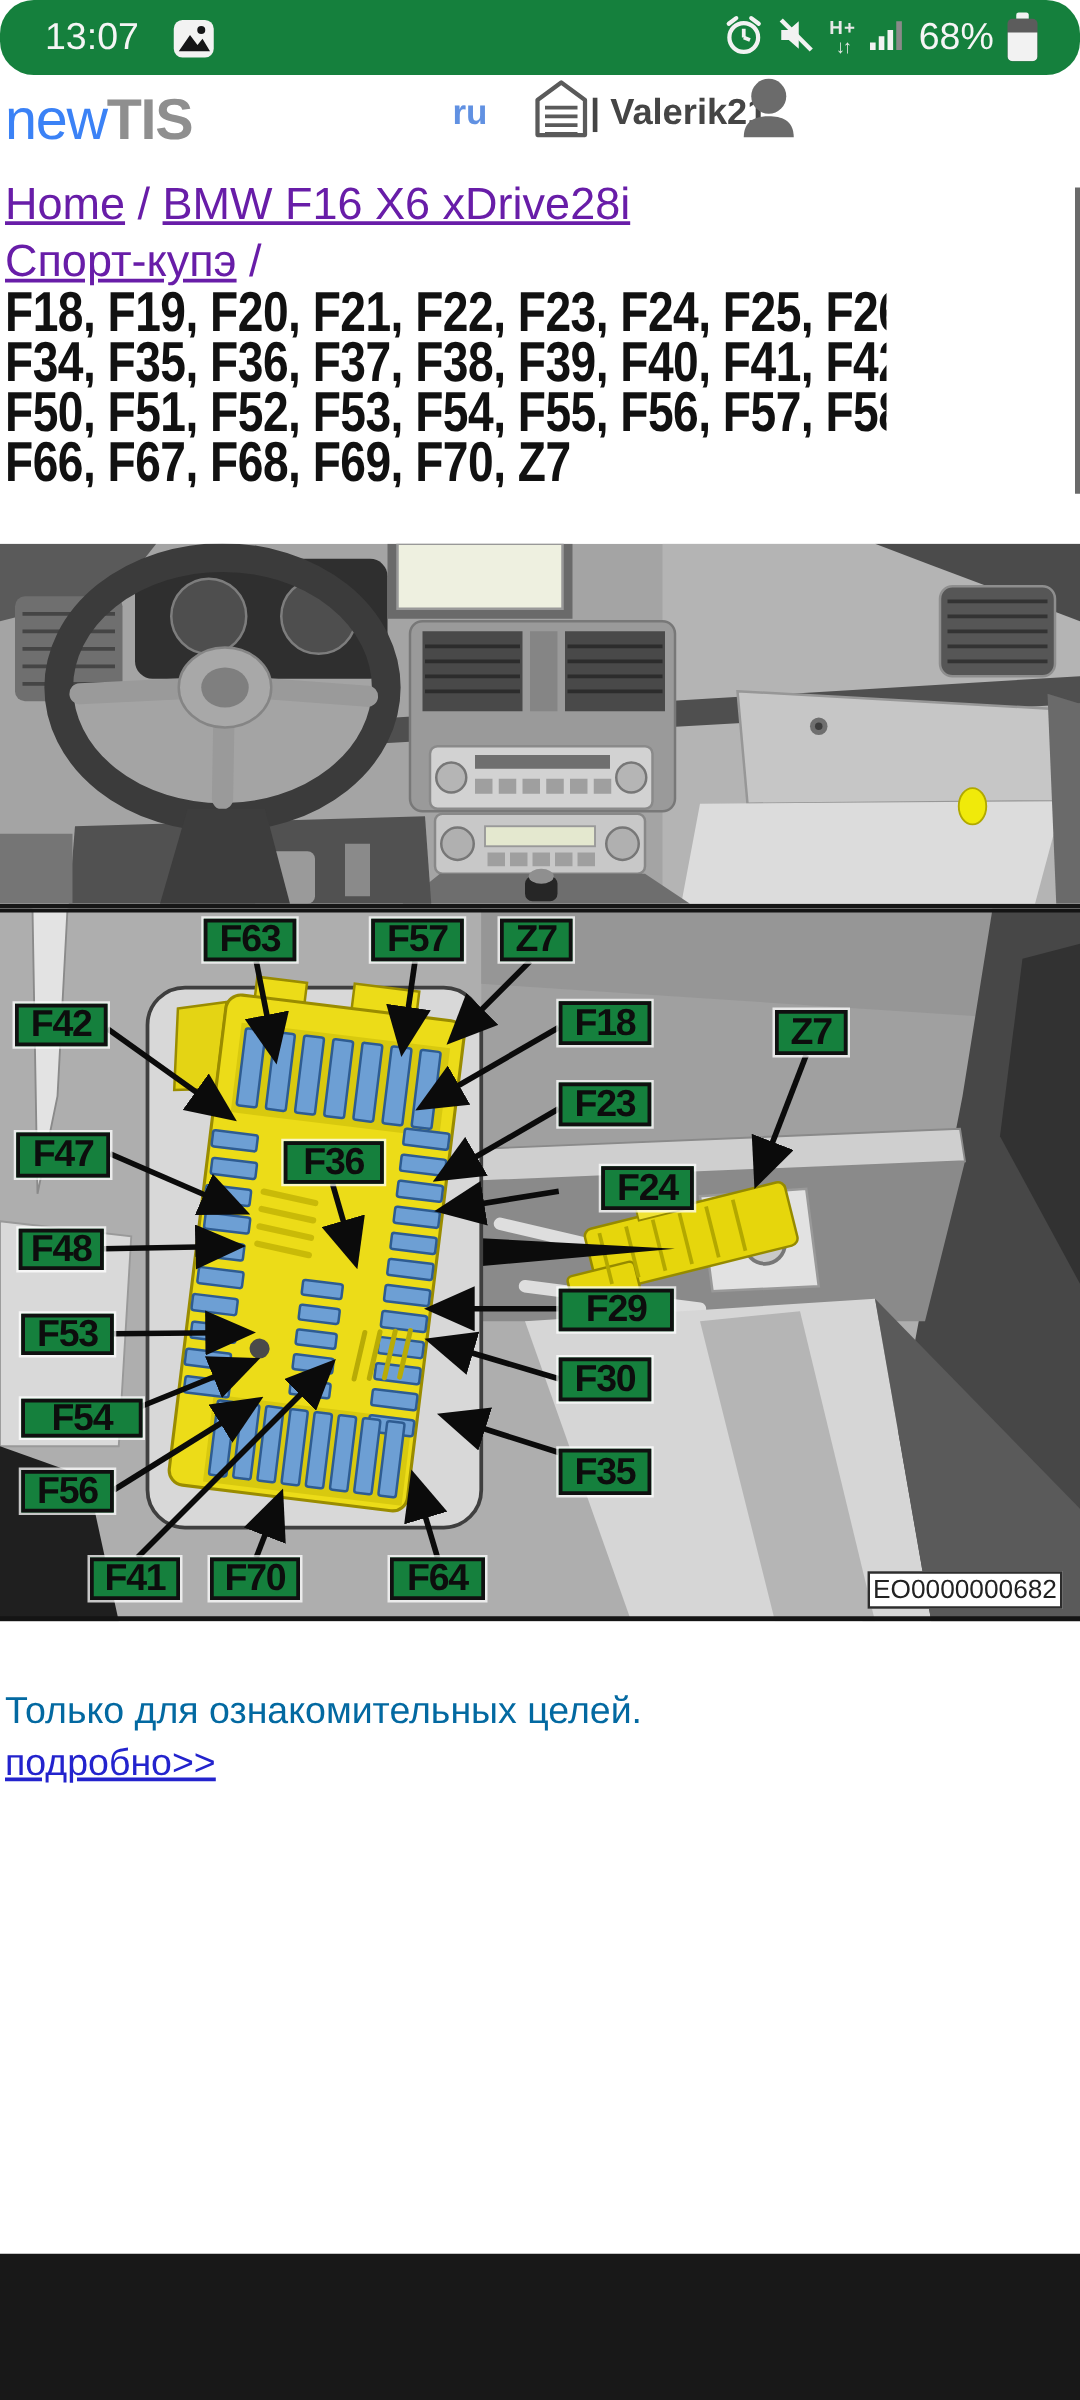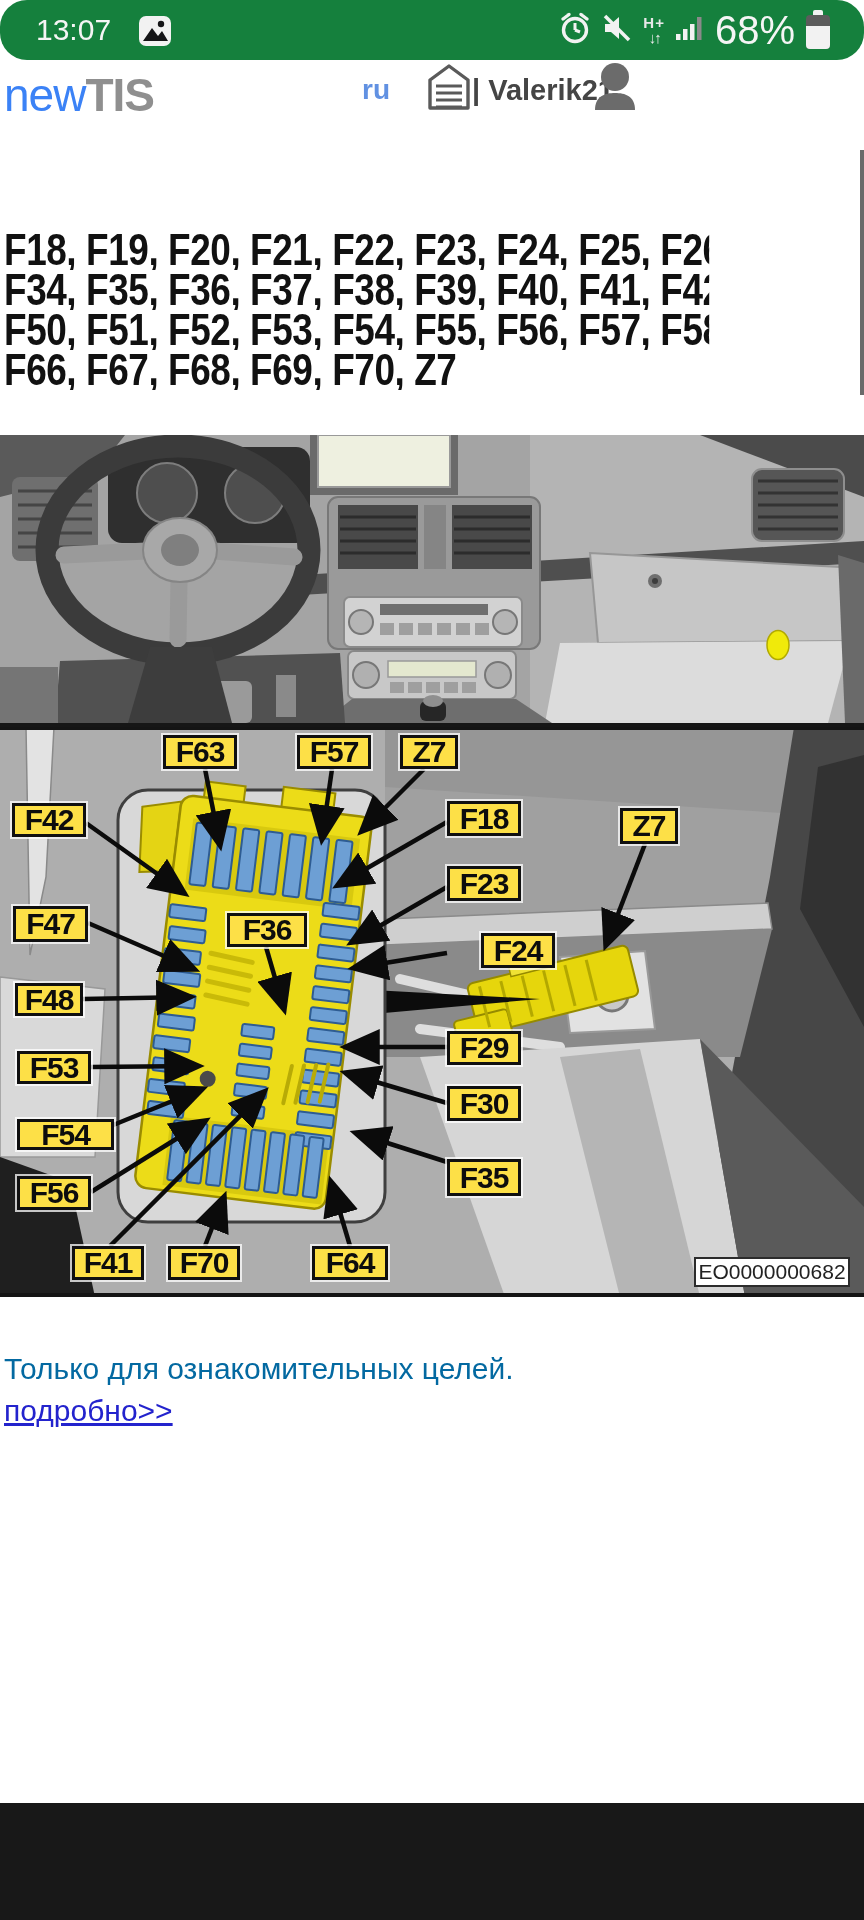--- a/index.html
+++ b/index.html
@@ -4,21 +4,21 @@
 <style>
   html,body{margin:0;padding:0;background:#777;}
   .screen{position:relative;width:864px;height:1920px;background:#ffffff;overflow:hidden;
           font-family:"Liberation Sans",sans-serif;margin:0 auto;}
   
   .status-bar{position:absolute;left:0;top:0;width:864px;height:60px;background:#15803d;
               display:flex;align-items:center;color:#f5f5f5;border-radius:27px;}
   .sb-time{position:absolute;left:36px;top:13px;font-size:30px;}
   .sb-gallery{position:absolute;left:138px;top:15px;}
   .sb-right{position:absolute;right:34px;top:0;height:60px;display:flex;align-items:center;gap:11px;}
-  .sb-pct{font-size:40px;}
+  .sb-pct{font-size:30px;}
   .hplus{display:flex;flex-direction:column;align-items:center;line-height:1;color:#e8e8e8;}
   .hplus .h{font-size:15px;font-weight:bold;letter-spacing:1px;}
   .hplus .a{font-size:15px;letter-spacing:-2px;}
   .battery{position:relative;width:24px;height:40px;}
   .battery .nub{position:absolute;left:7px;top:0;width:10px;height:5px;background:#f2f2f2;border-radius:2px 2px 0 0;}
   .battery .body{position:absolute;left:0;top:5px;width:24px;height:34px;background:#5c5c5c;border-radius:4px;overflow:hidden;}
   .battery .fill{position:absolute;left:0;bottom:0;width:100%;background:#f2f2f2;}
   
   .site-header{position:absolute;left:0;top:60px;width:864px;height:84px;background:#fff;}
   .logo{position:absolute;left:4px;top:8px;font-size:46px;letter-spacing:-1px;}
@@ -33,21 +33,21 @@
   .breadcrumbs a{color:#681da8;text-decoration:underline;}
   
   .fuse-heading{position:absolute;left:4px;top:230px;width:860px;overflow:hidden;}
   .fuse-heading div{white-space:nowrap;overflow:hidden;font-size:45px;font-weight:bold;color:#111;
                     line-height:40px;transform:scaleX(.82);transform-origin:0 50%;letter-spacing:-.5px;}
   
   .figure-dashboard{position:absolute;left:0;top:435px;width:864px;height:288px;border-bottom:4px solid #161616;}
   .figure-diagram{position:absolute;left:0;top:727px;width:864px;height:570px;background:#aeaeae;}
   .figure-diagram svg.bg{position:absolute;left:0;top:0;}
   .fd-overlay{position:absolute;left:0;top:0;width:864px;height:570px;}
-  .fuse-label{position:absolute;background:#fde047;border:3px solid #101010;box-sizing:border-box;
+  .fuse-label{position:absolute;background:#15803d;border:3px solid #101010;box-sizing:border-box;
               box-shadow:0 0 0 2px rgba(255,255,255,.75);display:flex;align-items:center;justify-content:center;
               font-size:30px;font-weight:bold;color:#0d0d0d;letter-spacing:-1px;}
   .eo-code{position:absolute;background:#fff;border:2px solid #2c2c2c;box-sizing:border-box;
            display:flex;align-items:center;justify-content:center;font-size:21px;color:#222;}
   
   .caption{position:absolute;left:4px;top:1352px;font-size:30px;color:#0369a1;}
   .more-link{position:absolute;left:4px;top:1394px;font-size:30px;color:#2323cd;text-decoration:underline;}
   
   .scrollbar-thumb{position:absolute;right:0;top:150px;width:4px;height:245px;background:#2b2b2b;opacity:.7;}
   
@@ -123,20 +123,23 @@
     </span>
     <span class="user-name">| Valerik21</span>
     <span class="person">
       <svg width="46" height="50" viewBox="0 0 46 50">
         <circle cx="23" cy="17" r="14" fill="#6b6b6b"></circle>
         <path d="M3 50 C3 36 13 33 23 33 C33 33 43 36 43 50 Z" fill="#6b6b6b"></path>
       </svg>
     </span>
   </div>
 
+  <div class="breadcrumbs">
+    <a href="#">Home</a><span> / </span><a href="#">BMW F16 X6 xDrive28i Спорт-купэ</a><span> /</span>
+  </div>
 
   <div class="fuse-heading">
     <div>F18, F19, F20, F21, F22, F23, F24, F25, F26, F27</div>
     <div>F34, F35, F36, F37, F38, F39, F40, F41, F42, F43</div>
     <div>F50, F51, F52, F53, F54, F55, F56, F57, F58, F59</div>
     <div>F66, F67, F68, F69, F70, Z7</div>
   </div>
 
   <div class="figure-dashboard">
     <svg width="864" height="288" viewBox="0 0 864 288">
@@ -396,21 +399,21 @@
         <div class="fuse-label" style="left: 297px; top: 8px; width: 74px; height: 34px;">F57</div>
         <div class="fuse-label" style="left: 400px; top: 8px; width: 58px; height: 34px;">Z7</div>
         <div class="fuse-label" style="left: 12px; top: 76px; width: 74px; height: 34px;">F42</div>
         <div class="fuse-label" style="left: 447px; top: 74px; width: 74px; height: 35px;">F18</div>
         <div class="fuse-label" style="left: 620px; top: 81px; width: 58px; height: 36px;">Z7</div>
         <div class="fuse-label" style="left: 447px; top: 139px; width: 74px; height: 35px;">F23</div>
         <div class="fuse-label" style="left: 13px; top: 179px; width: 75px; height: 36px;">F47</div>
         <div class="fuse-label" style="left: 227px; top: 186px; width: 80px; height: 34px;">F36</div>
         <div class="fuse-label" style="left: 447px; top: 206px; width: 74px; height: 35px; margin-left: 34px;">F24</div>
         <div class="fuse-label" style="left: 15px; top: 256px; width: 68px; height: 33px;">F48</div>
-        <div class="fuse-label" style="left: 447px; top: 304px; width: 74px; height: 34px;">F29</div>
+        <div class="fuse-label" style="left: 447px; top: 304px; width: 92px; height: 34px;">F29</div>
         <div class="fuse-label" style="left: 17px; top: 324px; width: 74px; height: 33px;">F53</div>
         <div class="fuse-label" style="left: 447px; top: 359px; width: 74px; height: 35px;">F30</div>
         <div class="fuse-label" style="left: 17px; top: 392px; width: 97px; height: 31px;">F54</div>
         <div class="fuse-label" style="left: 447px; top: 432px; width: 74px; height: 37px;">F35</div>
         <div class="fuse-label" style="left: 17px; top: 449px; width: 74px; height: 34px;">F56</div>
         <div class="fuse-label" style="left: 72px; top: 519px; width: 72px; height: 34px;">F41</div>
         <div class="fuse-label" style="left: 168px; top: 519px; width: 72px; height: 34px;">F70</div>
         <div class="fuse-label" style="left: 312px; top: 519px; width: 76px; height: 34px;">F64</div>
       </div>
 

